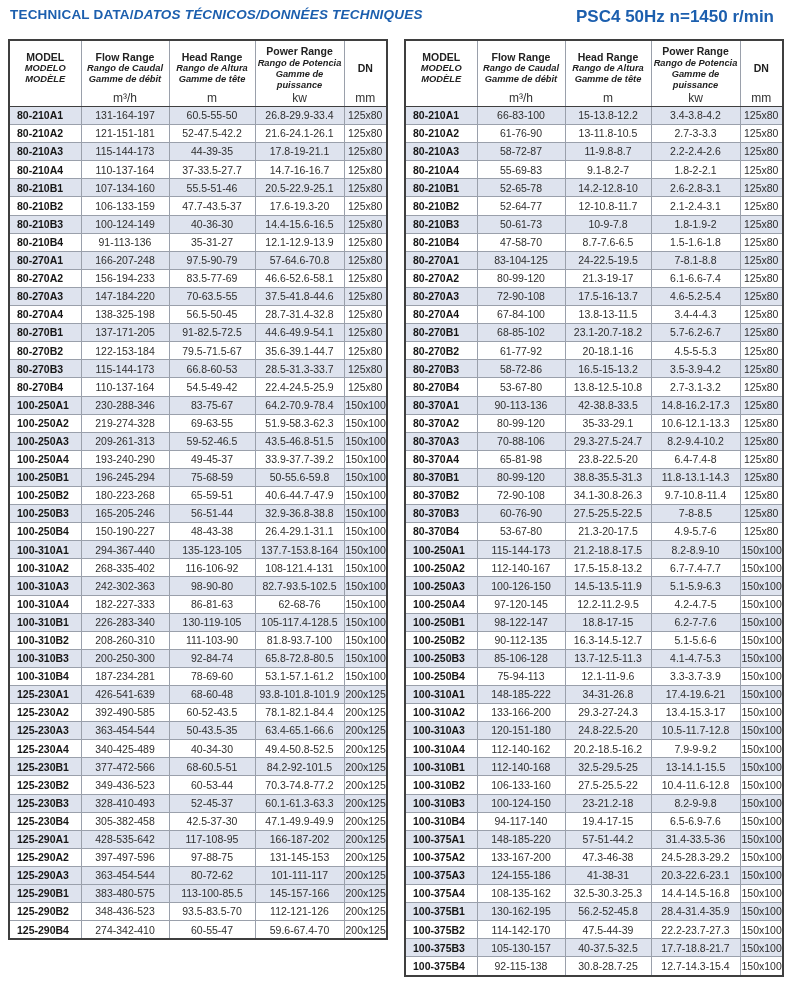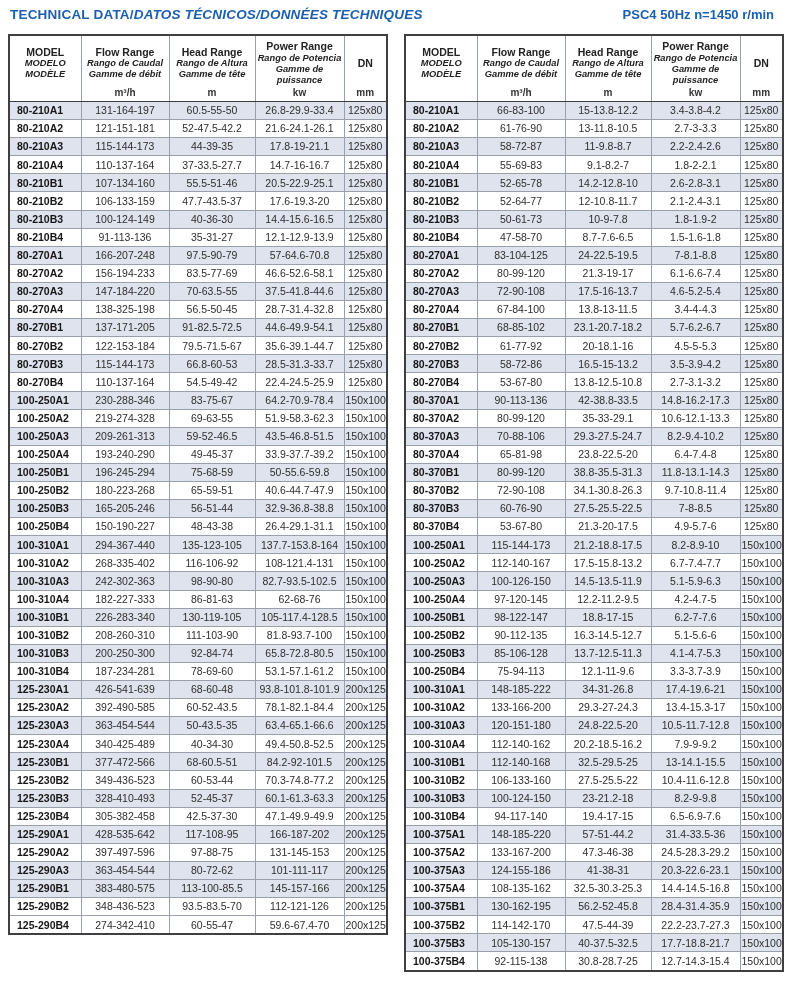--- a/index.html
+++ b/index.html
@@ -13,21 +13,21 @@
   .topbar {
     display:flex; justify-content:space-between; align-items:flex-start;
     margin:2px 2px 12px 2px;
   }
   .title {
     color:#1c5fae; font-size:13.5px; font-weight:bold; letter-spacing:.2px;
     white-space:nowrap;
   }
   .title .it { font-style:italic; }
   .spec {
-    color:#1c5fae; font-size:13px; font-weight:bold; white-space:nowrap;
+    color:#1c5fae; font-size:17px; font-weight:bold; white-space:nowrap;
     padding-right:2px;
   }
 
   .tables { display:flex; gap:16px; align-items:flex-start; }
 
   table.datatable {
     border-collapse:collapse; table-layout:fixed;
     width:378px; border:2px solid #3f3f3f;
     background:#fff;
   }
@@ -35,21 +35,21 @@
 
   .datatable thead th {
     border-bottom:1.5px solid #3f3f3f;
     background:#fff; padding:3px 1px 2px 1px; height:60px;
     vertical-align:top;
   }
   .hcell { display:flex; flex-direction:column; height:100%; }
   .hlabels { flex:1 1 auto; display:flex; flex-direction:column; justify-content:center; }
   .h-l1 { font-size:10.5px; font-weight:bold; color:#222; line-height:1.18; text-align:center; }
   .h-l2 { font-size:9.3px; font-weight:bold; font-style:italic; color:#222; line-height:1.18; text-align:center; }
-  .h-unit { font-size:10px; font-weight:bold; color:#333; text-align:center; height:12px; line-height:12px; }
+  .h-unit { font-size:12px; font-weight:normal; color:#333; text-align:center; height:12px; line-height:12px; }
 
   .datatable td {
     font-size:10.5px; color:#2e2e2e; text-align:center;
     height:17.1px; padding:0 1px; line-height:1;
     white-space:nowrap; overflow:hidden;
   }
   .datatable td.model {
     font-weight:bold; color:#161616; text-align:left; padding-left:7px;
     font-size:10.5px;
   }

